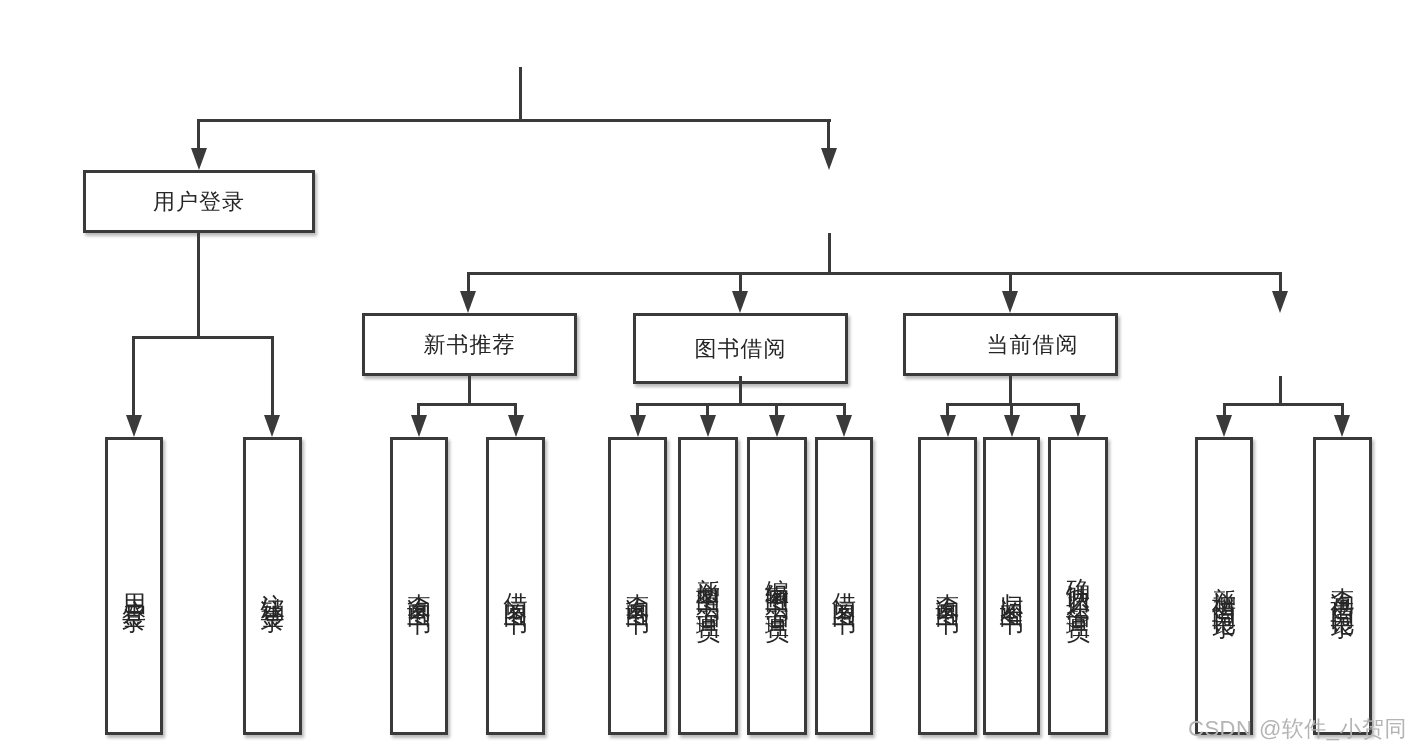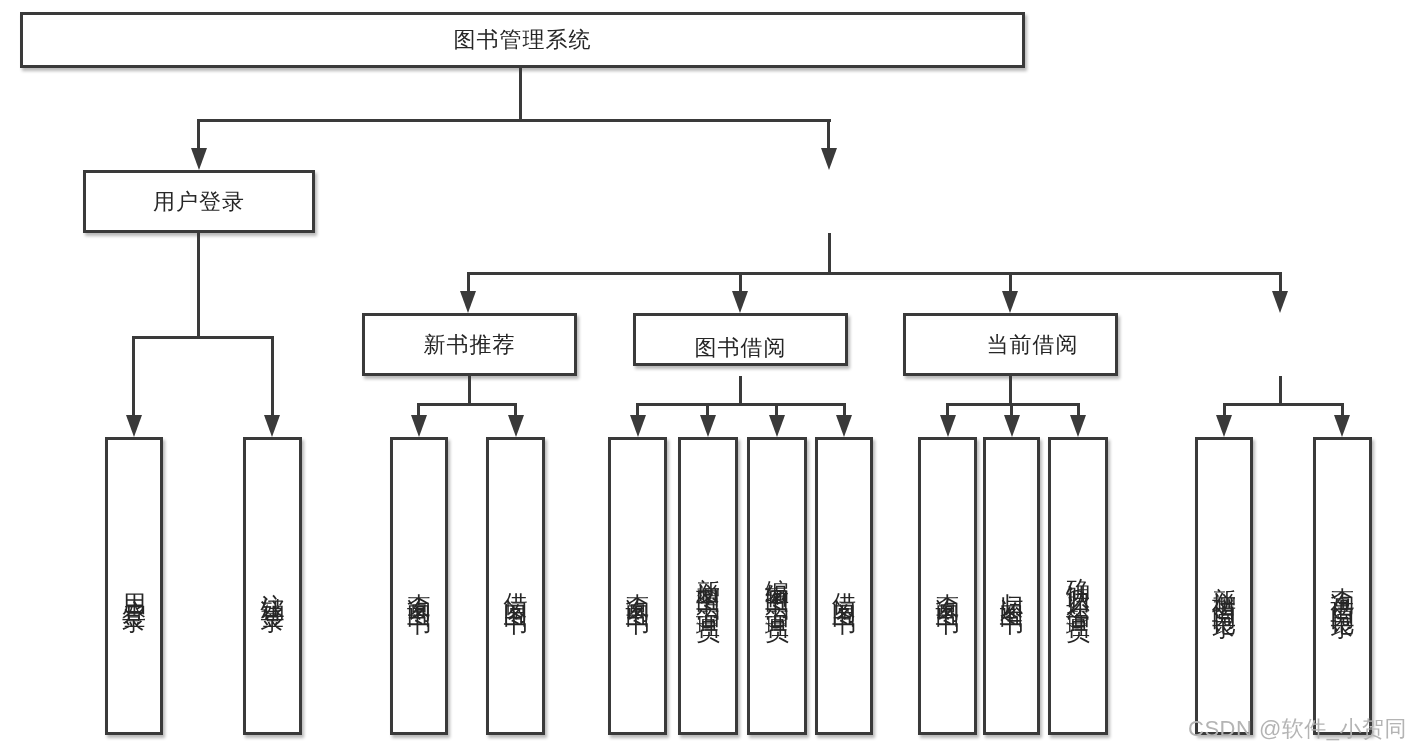--- a/index.html
+++ b/index.html
@@ -35,23 +35,20 @@
     position:absolute;left:1188px;top:714px;
     font-size:22px;letter-spacing:0.5px;white-space:nowrap;
     color:var(--watermark,#b4b4b4);z-index:5;
   }
 </style>
 </head>
 <body>
 
 <div class="stage">
 
-  <div class="hnode" style="left:20px;top:12px;width:1005px;height:56px;">
-    <span>图书管理系统</span>
-  </div>
 
   <div class="vline" style="left:519px;top:67px;height:54px;"></div>
   <div class="hline" style="left:197px;top:119px;width:634px;"></div>
   <div class="vline" style="left:197px;top:119px;height:36px;"></div>
   <div class="tri" style="left:191px;top:148px;"></div>
   <div class="vline" style="left:827px;top:119px;height:36px;"></div>
   <div class="tri" style="left:821px;top:148px;"></div>
 
   <div class="hnode" style="left:83px;top:170px;width:232px;height:63px;">
     <span>用户登录</span>
@@ -71,21 +68,21 @@
   <div class="vline" style="left:739px;top:272px;height:26px;"></div>
   <div class="tri" style="left:732px;top:291px;"></div>
   <div class="vline" style="left:1009px;top:272px;height:26px;"></div>
   <div class="tri" style="left:1002px;top:291px;"></div>
   <div class="vline" style="left:1279px;top:272px;height:26px;"></div>
   <div class="tri" style="left:1272px;top:291px;"></div>
 
   <div class="hnode" style="left:362px;top:313px;width:215px;height:63px;justify-content:center;">
     <span>新书推荐</span>
   </div>
-  <div class="hnode" style="left:633px;top:313px;width:215px;height:53px;align-items:flex-end;">
+  <div class="hnode" style="left:633px;top:313px;width:215px;height:71px;">
     <span>图书借阅</span>
   </div>
   <div class="hnode" style="left:903px;top:313px;width:215px;height:63px;padding-left:44px;">
     <span>当前借阅</span>
   </div>
 
   <div class="vline" style="left:468px;top:376px;height:29px;"></div>
   <div class="hline" style="left:417px;top:403px;width:100px;"></div>
   <div class="vline" style="left:417px;top:403px;height:18px;"></div>
   <div class="tri" style="left:411px;top:415px;"></div>

